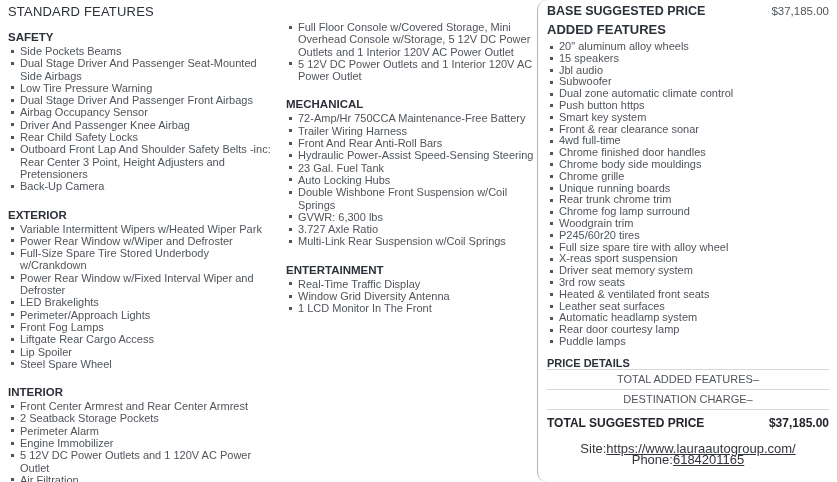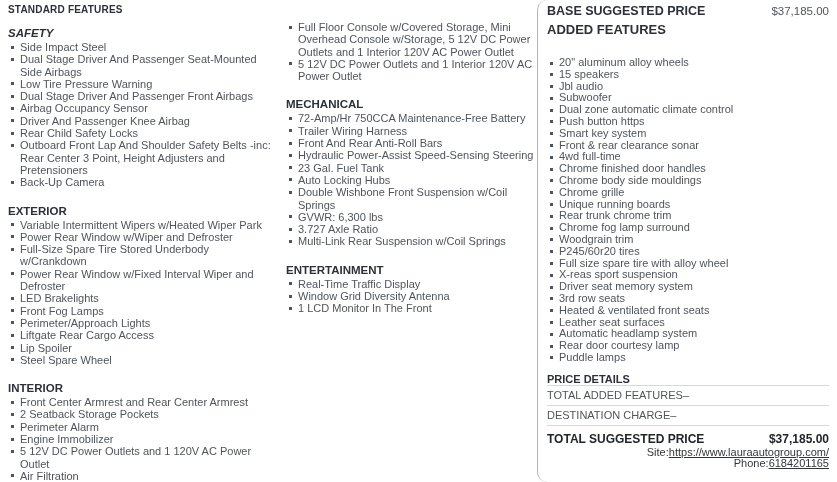--- a/index.html
+++ b/index.html
@@ -11,28 +11,28 @@
     overflow: hidden;
   }
   .page { display: flex; width: 837px; height: 482px; }
 
   
   .col-left  { width: 274px; padding: 4px 2px 0 8px; }
   .col-mid   { width: 263px; padding: 21px 2px 0 12px; }
   .col-right { flex: 1; border-left: 1px solid #b5b5b5; padding: 4px 8px 0 9px; border-radius: 10px; }
 
   .page-title {
-    font-size: 10px; font-weight: bold; color: #2c3038;
+    font-size: 13px; font-weight: normal; color: #2c3038;
     letter-spacing: .2px; margin: 0 0 9px 0;
   }
   .section-heading {
     font-size: 11.5px; font-weight: bold; color: #2c3038;
     margin: 16px 0 2px 0;
   }
-  .section-heading.first { margin-top: 12px; font-style: italic; }
+  .section-heading.first { margin-top: 12px; }
 
   .feature-list { list-style: none; }
   .feature-item {
     position: relative;
     font-size: 11px; line-height: 12.3px;
     padding-left: 12px;
     color: #50555b;
   }
   .feature-item::before {
     content: "";
@@ -42,77 +42,77 @@
   .col-right .feature-item { line-height: 11.8px; }
 
   
   .base-price-row {
     display: flex; justify-content: space-between; align-items: baseline;
     margin-bottom: 4px;
   }
   .base-price-label { font-size: 12.5px; font-weight: bold; color: #2c3038; }
   .base-price-value { font-size: 11.5px; color: #50555b; }
 
-  .added-heading { font-size: 13px; font-weight: bold; color: #2c3038; margin: 0 0 20px 0; }
+  .added-heading { font-size: 13px; font-weight: bold; color: #2c3038; margin: 0 0 4px 0; }
 
   .price-details-heading {
     font-size: 11px; font-weight: bold; color: #2c3038;
     margin-top: 9px; 
     border-bottom: 1px solid #d8d8d8;
   }
   .detail-row {
-    display: flex; justify-content: flex-start;
+    display: flex; justify-content: center;
     font-size: 11px; color: #50555b;
     padding: 3.5px 0;
     border-bottom: 1px solid #d8d8d8;
   }
   .total-row {
     display: flex; justify-content: space-between; align-items: baseline;
     margin-top: 6px;
     font-size: 12px; font-weight: bold; color: #22252a;
   }
   .contact {
-    margin-top: 1px;
-    text-align: right;
-    font-size: 11px; line-height: 11.5px; color: #33363b;
+    margin-top: 13px;
+    text-align: center;
+    font-size: 13px; line-height: 11.5px; color: #33363b;
   }
   .contact a { color: #33363b; text-decoration: underline; }
 </style>
 </head>
 <body>
 
 <div class="page">
 
   <div class="col-left">
     <h1 class="page-title">STANDARD FEATURES</h1>
 
     <h2 class="section-heading first">SAFETY</h2>
     <ul class="feature-list">
 
-    <li class="feature-item">Side Impact Steel</li>
+    <li class="feature-item">Side Pockets Beams</li>
         <li class="feature-item">Dual Stage Driver And Passenger Seat-Mounted Side Airbags</li>
         <li class="feature-item">Low Tire Pressure Warning</li>
         <li class="feature-item">Dual Stage Driver And Passenger Front Airbags</li>
         <li class="feature-item">Airbag Occupancy Sensor</li>
         <li class="feature-item">Driver And Passenger Knee Airbag</li>
         <li class="feature-item">Rear Child Safety Locks</li>
         <li class="feature-item">Outboard Front Lap And Shoulder Safety Belts -inc: Rear Center 3 Point, Height Adjusters and Pretensioners</li>
         <li class="feature-item">Back-Up Camera</li>
       </ul>
 
     <h2 class="section-heading">EXTERIOR</h2>
     <ul class="feature-list">
 
     <li class="feature-item">Variable Intermittent Wipers w/Heated Wiper Park</li>
         <li class="feature-item">Power Rear Window w/Wiper and Defroster</li>
         <li class="feature-item">Full-Size Spare Tire Stored Underbody w/Crankdown</li>
         <li class="feature-item">Power Rear Window w/Fixed Interval Wiper and Defroster</li>
         <li class="feature-item">LED Brakelights</li>
+        <li class="feature-item">Perimeter/Approach Lights</li>
         <li class="feature-item">Front Fog Lamps</li>
-        <li class="feature-item">Perimeter/Approach Lights</li>
         <li class="feature-item">Liftgate Rear Cargo Access</li>
         <li class="feature-item">Lip Spoiler</li>
         <li class="feature-item">Steel Spare Wheel</li>
       </ul>
 
     <h2 class="section-heading">INTERIOR</h2>
     <ul class="feature-list">
 
     <li class="feature-item">Front Center Armrest and Rear Center Armrest</li>
         <li class="feature-item">2 Seatback Storage Pockets</li>

